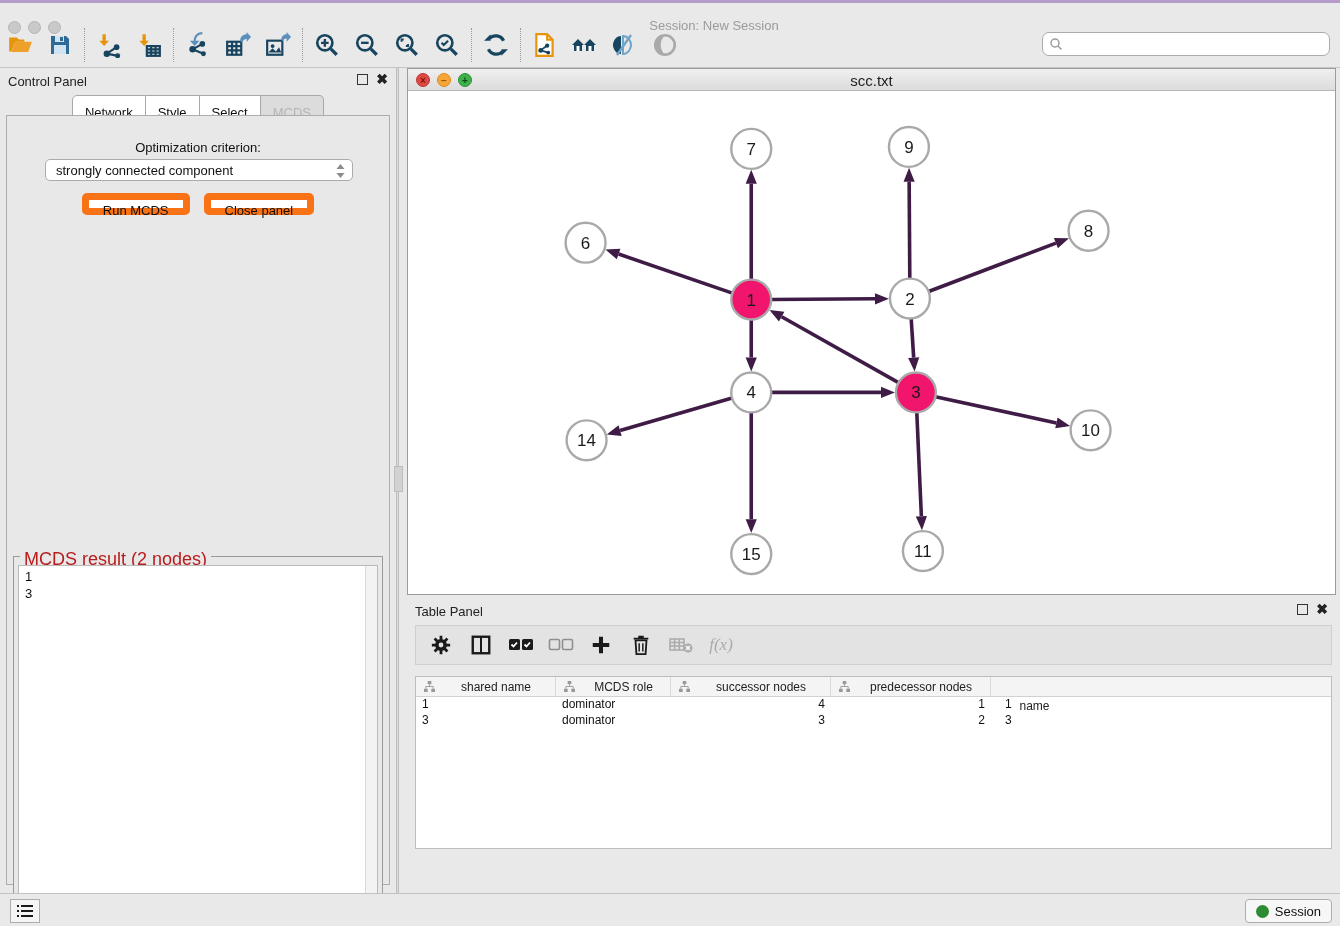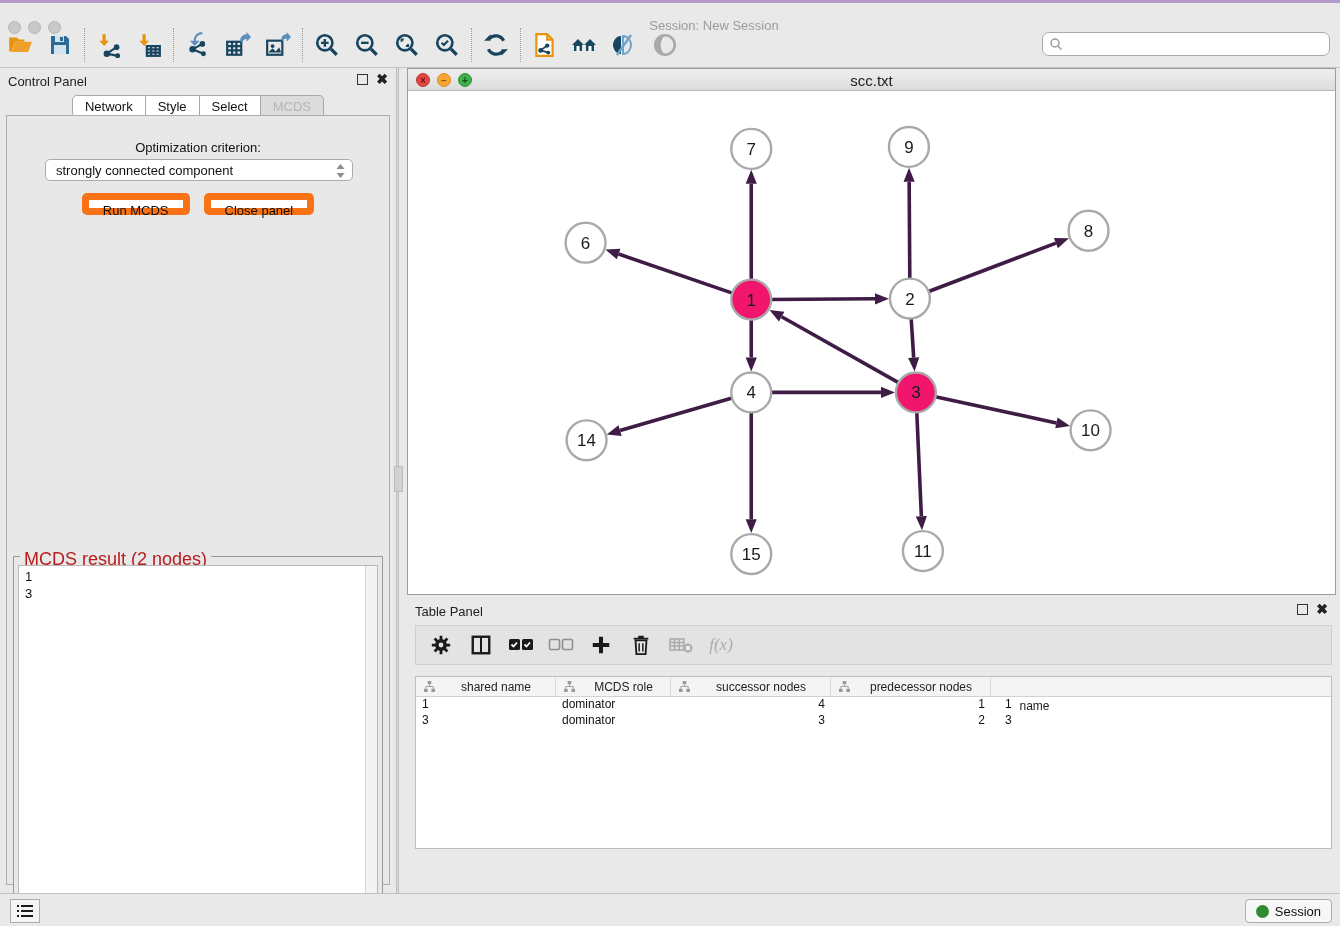--- a/index.html
+++ b/index.html
@@ -19,21 +19,21 @@
   .searchbox { position:absolute; right:10px; top:9px; width:288px; height:24px; background:#fff; border:1px solid #ABABAB; border-radius:7px; display:flex; align-items:center; padding-left:6px; }
   .searchbox input { border:none; outline:none; flex:1; font-size:12px; background:transparent; }
 
   
   .cpanel { position:absolute; left:0; top:65px; width:396px; height:828px; }
   .panel-head { position:absolute; left:8px; top:6px; font-size:13px; color:#222; }
   .panel-icons { position:absolute; right:8px; top:6px; display:flex; gap:8px; }
   .float-ico { width:11px; height:11px; border:1.5px solid #333; }
   .close-ico { font-size:14px; font-weight:bold; color:#222; line-height:11px; }
   .cp-tabs { position:absolute; left:0; top:27px; width:100%; display:flex; justify-content:center; }
-  .tab { font-size:13px; padding:3px 12px; background:#fff; border:1px solid #A8A8A8; border-left:none; color:#111; }
+  .tab { font-size:13px; padding:9px 12px; background:#fff; border:1px solid #A8A8A8; border-left:none; color:#111; }
   .tab:first-child { border-left:1px solid #A8A8A8; border-radius:5px 0 0 5px; }
   .tab:last-child { border-radius:0 5px 5px 0; }
   .tab.selected { background:#DCDCDC; color:#B5B5B5; }
   .cp-body { position:absolute; left:6px; top:47px; width:384px; height:770px; border:1px solid #ADADAD; background:#E8E8E8; }
   .opt-label { position:absolute; left:0; top:24px; width:100%; text-align:center; font-size:13px; color:#111; }
   .combo { position:absolute; left:38px; top:43px; width:308px; height:22px; background:#fff; border:1px solid #ABABAB; border-radius:5px; font-size:13px; color:#111; display:flex; align-items:center; padding-left:10px; }
   .combo .stepper { position:absolute; right:6px; top:3px; }
   .btn-row { position:absolute; left:0; top:77px; width:100%; display:flex; justify-content:center; gap:14px; }
   .pushbtn { background:#fff; border:7px solid #f97316; border-radius:5px; font-size:13px; color:#111; padding:3px 14px; height:22px; font-family:"Liberation Sans",sans-serif; }
   .result-box { position:absolute; left:6px; top:440px; width:370px; height:378px; border:1px solid #9A9A9A; background:#E8E8E8; }

